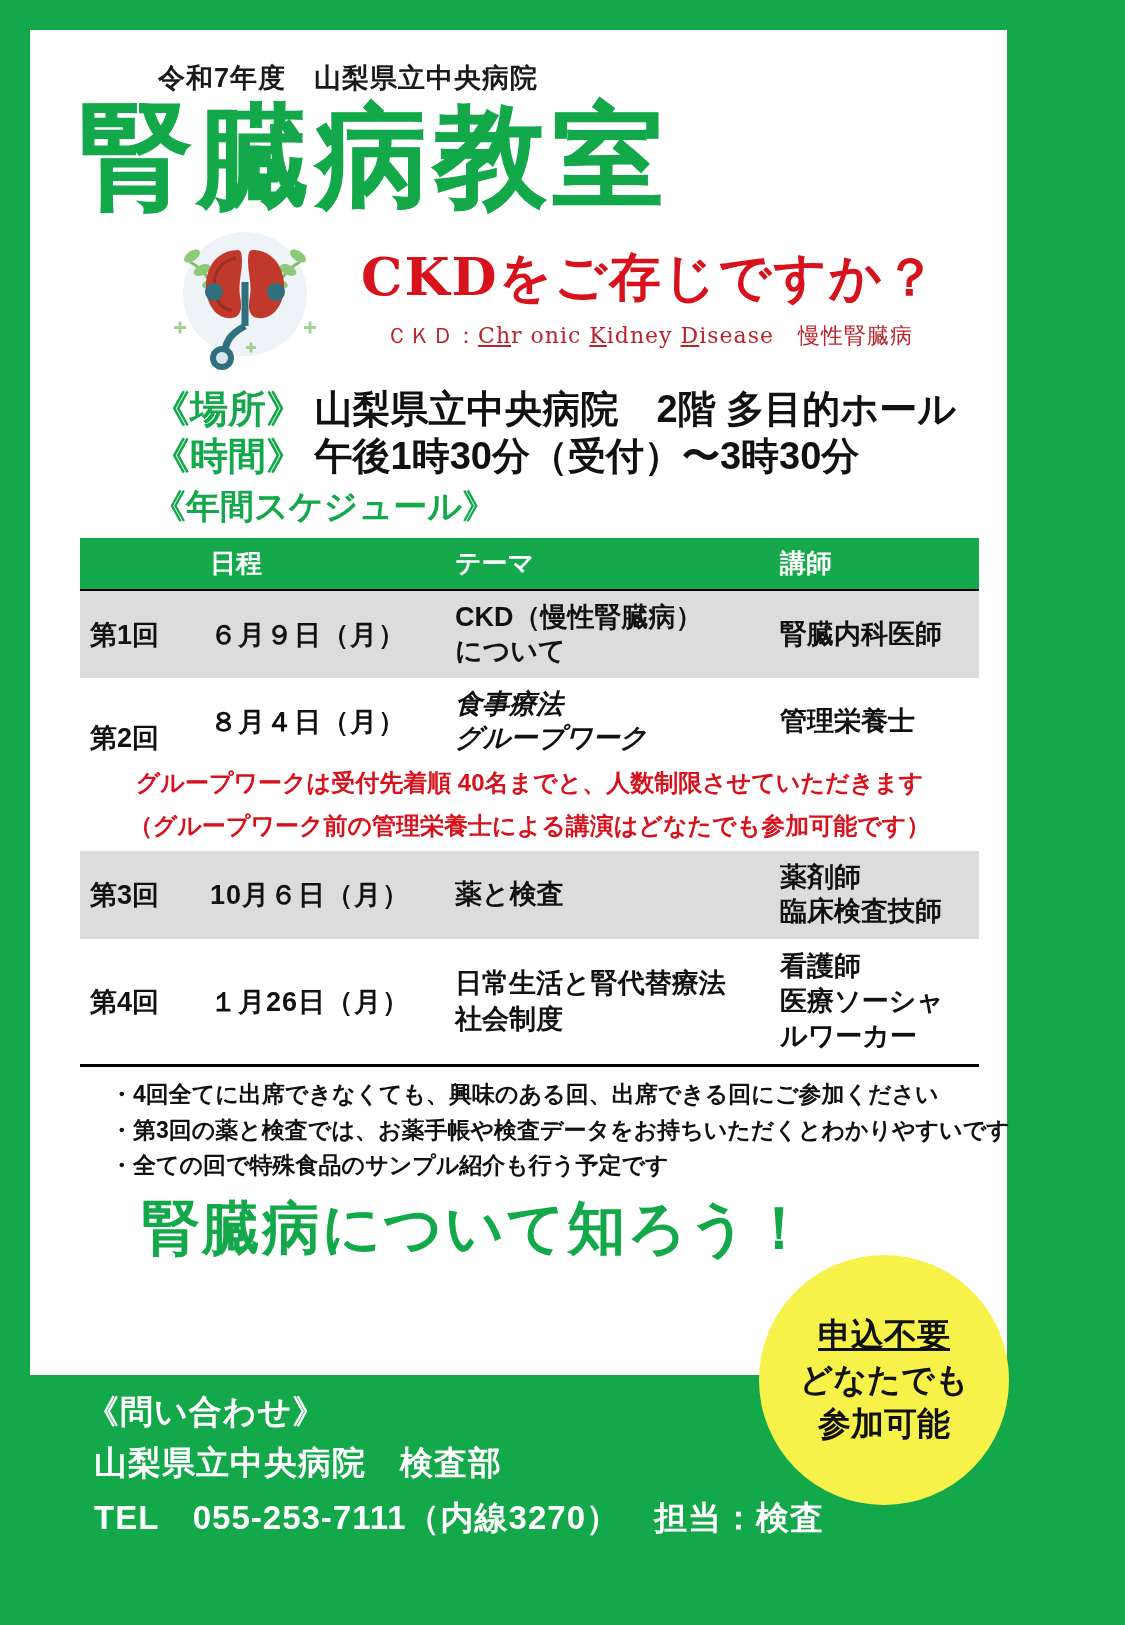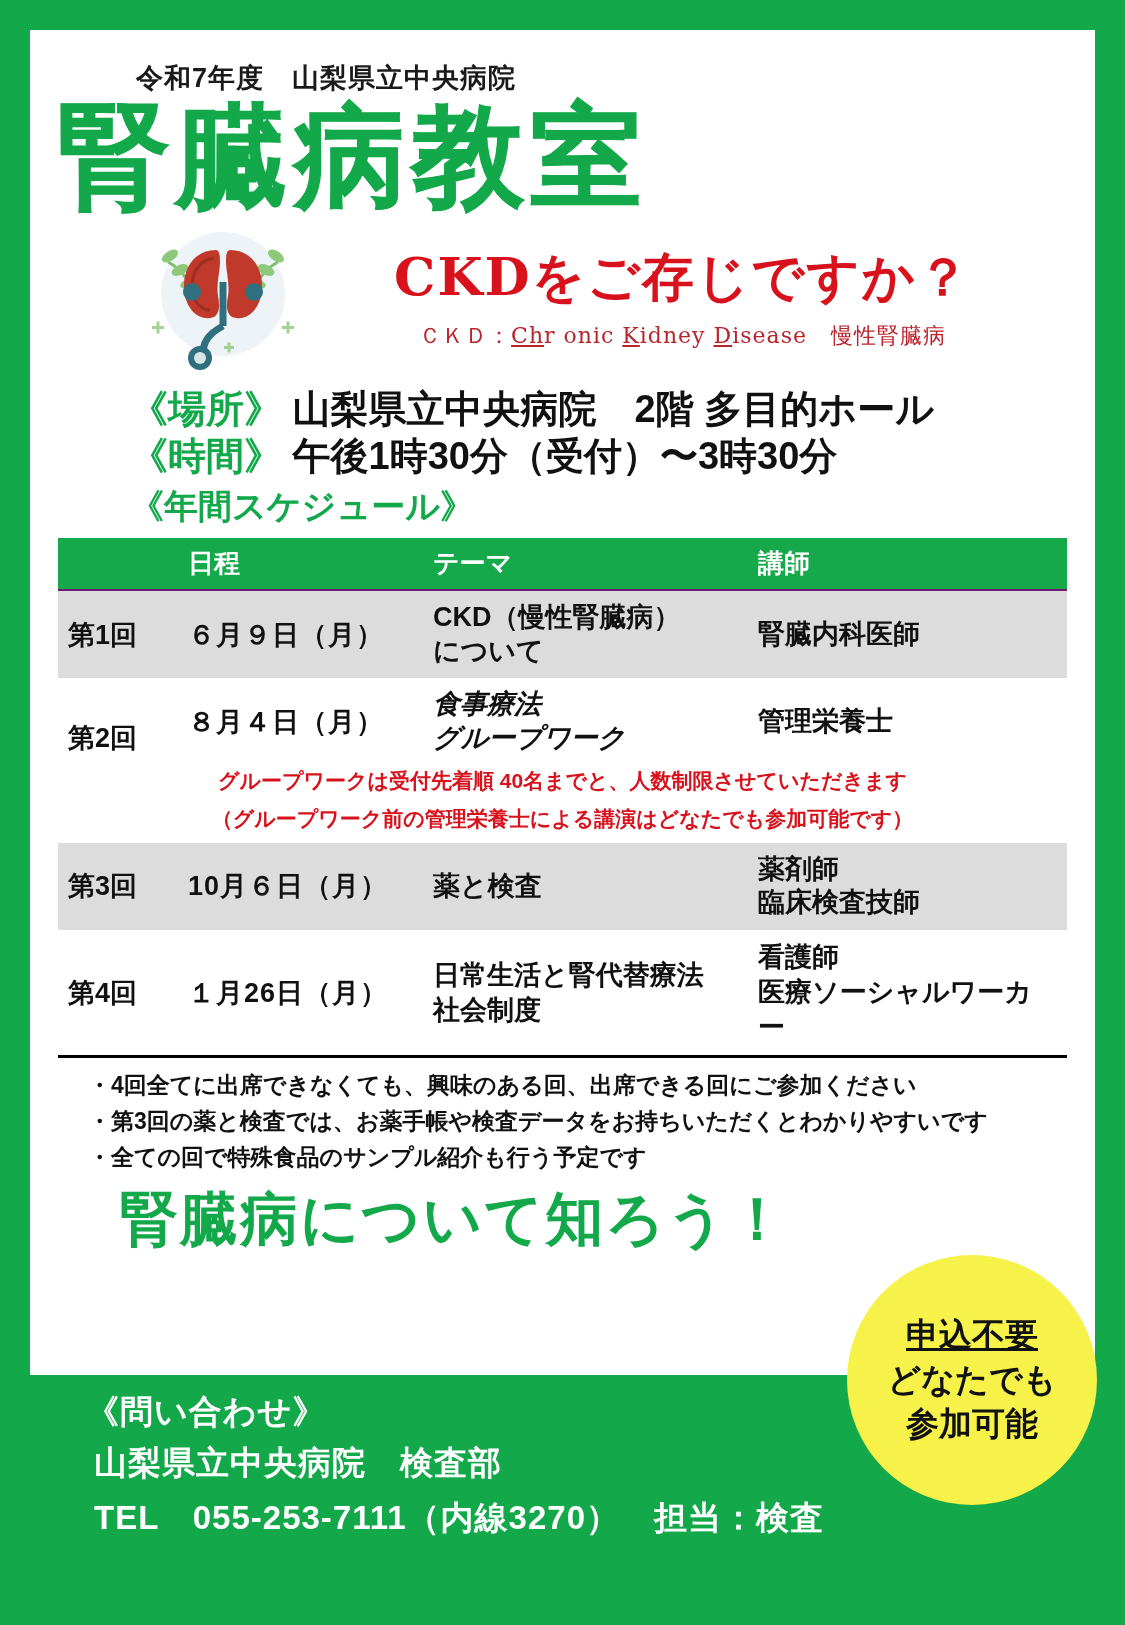--- a/index.html
+++ b/index.html
@@ -9,23 +9,24 @@
     height: 1625px;
     background: #13a84a;
     font-family: "Liberation Sans", sans-serif;
     position: relative;
     overflow: hidden;
   }
   .poster {
     position: absolute;
     left: 30px;
     top: 30px;
-    width: 1065px;
+    width: 977px;
     height: 1345px;
     background: #ffffff;
+    padding-left: 22px;
   }
   .inner {
     position: relative;
     width: 100%;
     height: 100%;
     padding: 18px 28px;
   }
 
   
   .fiscal-line {
@@ -127,28 +128,28 @@
   }
   tr.alt td { background: #dcdcdc; }
   .cell-no { font-size: 27px; font-weight: bold; }
   .cell-date { font-size: 27px; font-weight: bold; letter-spacing: 1px; }
   .theme-big { font-size: 29px; line-height: 1.25; }
   .lect { font-size: 28px; line-height: 1.25; margin-top: 8px; }
   .lect-small { font-size: 24px; line-height: 1.3; }
   .theme-narrow { font-size: 24px; line-height: 1.3; }
   .note-red {
     color: #d8121c;
-    font-size: 21px;
+    font-size: 24px;
     font-weight: bold;
     line-height: 1.45;
     text-align: center;
     padding: 0 6px 8px 6px;
   }
   .botline td { border-bottom: 3px solid #000; }
-  .hdrline th { border-bottom: 2px solid #701a75; }
+  .hdrline th { border-bottom: 2px solid #000000; }
 
   
   .bullets {
     margin-top: 10px;
     padding-left: 30px;
     font-size: 23px;
     font-weight: bold;
     color: #111;
     line-height: 1.55;
   }

